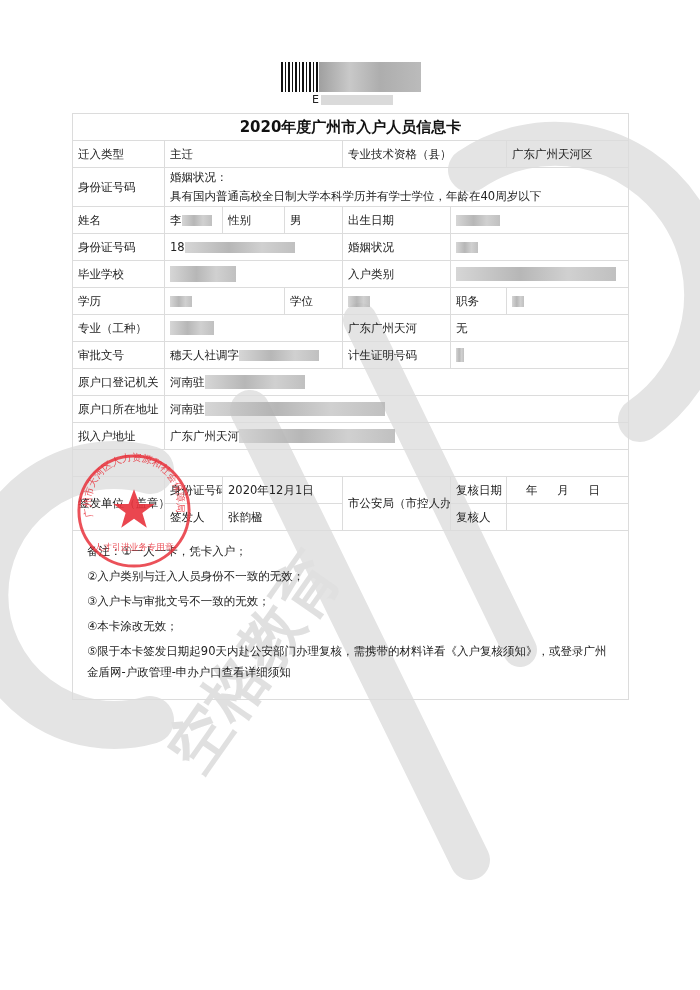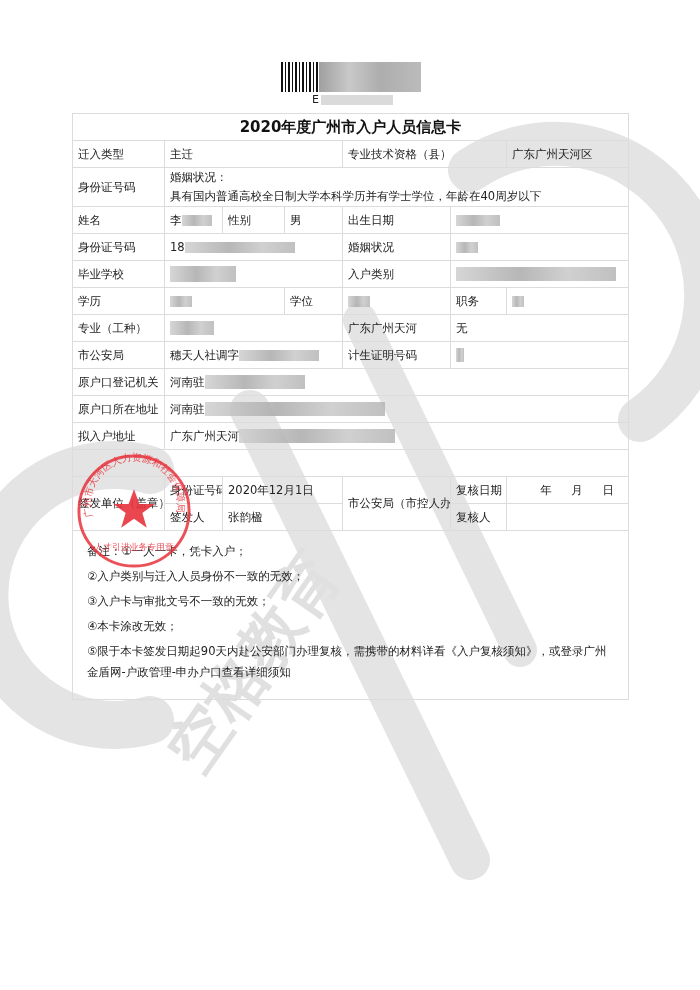--- a/index.html
+++ b/index.html
@@ -13,21 +13,21 @@
   .barcode-code .blur { display:inline-block; width:72px; height:10px; background:#d4d4d4; vertical-align:middle; margin-left:2px; }
   table.card { position:absolute; left:72px; top:113px; width:556px; border-collapse:collapse; table-layout:fixed; font-size:11.5px; }
   table.card td { border:1px solid #dcdcdc; padding:0 5px; height:26px; vertical-align:middle; white-space:nowrap; overflow:hidden; }
   td.title { height:32px; text-align:center; font-weight:bold; font-size:15px; color:#111; }
   td.wrap { white-space:normal; line-height:19px; }
   td.tall { height:34px; }
   td.empty-row { height:26px; }
   .blur { display:inline-block; height:11px; background:linear-gradient(90deg,#cfcfcf,#aaa 40%,#c8c8c8 70%,#b5b5b5); vertical-align:middle; opacity:.85; }
   .notes { padding:6px 10px 12px 10px !important; line-height:21px; white-space:normal !important; font-size:11.5px; }
   .notes div { margin:4px; }
-  .date-cell { text-align:right; padding-right:14px !important; word-spacing:16px;margin-left:36px; }
+  .date-cell { text-align:center; padding-right:14px !important; word-spacing:16px;margin-left:36px; }
   .seal { position:absolute; left:75px; top:452px; width:118px; height:118px; pointer-events:none; }
   .watermark { position:absolute; pointer-events:none; }
 </style>
 </head>
 <body>
 
 <svg class="watermark" style="left:0;top:0" width="700" height="990" viewBox="0 0 700 990">
   <g fill="none" stroke="#e4e4e4" stroke-linecap="round">
     <path d="M150,470 A130,130 0 1 0 150,720" stroke-width="48"></path>
     <path d="M250,410 L470,860" stroke-width="40"></path>
@@ -102,21 +102,21 @@
     <td>职务</td>
     <td><span class="blur" style="width:12px"></span></td>
   </tr>
   <tr>
     <td>专业（工种）</td>
     <td colspan="3"><span class="blur" style="width:44px;height:14px"></span></td>
     <td>广东广州天河</td>
     <td colspan="2">无</td>
   </tr>
   <tr>
-    <td>市公安局</td>
+    <td>审批文号</td>
     <td colspan="3"><span>穗天人社调字</span><span class="blur" style="width:80px"></span></td>
     <td>计生证明号码</td>
     <td colspan="2"><span class="blur" style="width:8px;height:14px"></span></td>
   </tr>
   <tr>
     <td>原户口登记机关</td>
     <td colspan="6"><span>河南驻</span><span class="blur" style="width:100px;height:14px"></span></td>
   </tr>
   <tr>
     <td>原户口所在地址</td>

